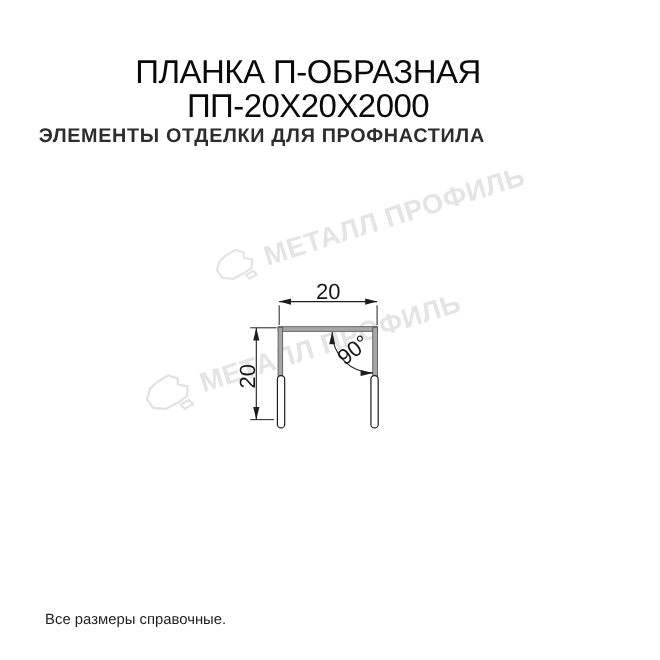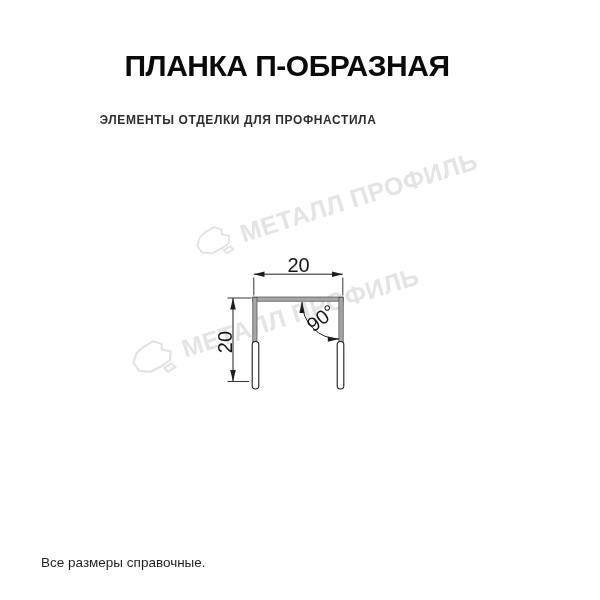--- a/index.html
+++ b/index.html
@@ -13,40 +13,40 @@
   }
   .stage {
     position: relative;
     width: 600px;
     height: 600px;
     background: #ffffff;
   }
   
   .title-line {
     position: absolute;
-    left: 11px;
+    left: 4px;
     width: 552px;
     text-align: center;
-    font-weight: 700;
+    font-weight: 400;
     font-size: 30px;
     letter-spacing: -0.5px;
     color: #0a0a0a;
     z-index: 3;
     white-space: nowrap;
   }
   .title-1 { top: 49px; }
   .title-2 { top: 80px; }
   .subtitle {
     position: absolute;
     left: 0;
     top: 113px;
     width: 476px;
     text-align: center;
     font-weight: 700;
-    font-size: 12px;
+    font-size: 18px;
     letter-spacing: 0.6px;
     color: #2d2d2d;
     z-index: 3;
     white-space: nowrap;
   }
   
   .watermark {
     position: absolute;
     display: flex;
     align-items: center;
@@ -91,20 +91,21 @@
   }
   .footer-1 { top: 555px; margin-left: 28px; }
   .footer-2 { top: 572px; }
 </style>
 </head>
 <body>
 
 <div class="stage">
 
   <div class="title-line title-1">ПЛАНКА П-ОБРАЗНАЯ</div>
+  <div class="title-line title-2">ПП-20Х20Х2000</div>
   <div class="subtitle">ЭЛЕМЕНТЫ ОТДЕЛКИ ДЛЯ ПРОФНАСТИЛА</div>
 
   <div class="watermark wm-upper">
     <svg class="wm-logo" width="38" height="32" viewBox="0 0 84 70">
       <path d="M 30 8 L 52 3 L 66 13 L 63 23 L 78 31 L 72 47 L 54 53 L 30 57 L 10 49 L 4 31 L 15 15 Z" fill="none" stroke="#e2e2e2" stroke-width="4" stroke-linejoin="round"></path>
       <path d="M 57 58 L 73 54 L 78 63 L 62 67 Z" fill="none" stroke="#e2e2e2" stroke-width="4" stroke-linejoin="round"></path>
     </svg>
     <span class="wm-text">МЕТАЛЛ ПРОФИЛЬ</span>
   </div>
 

